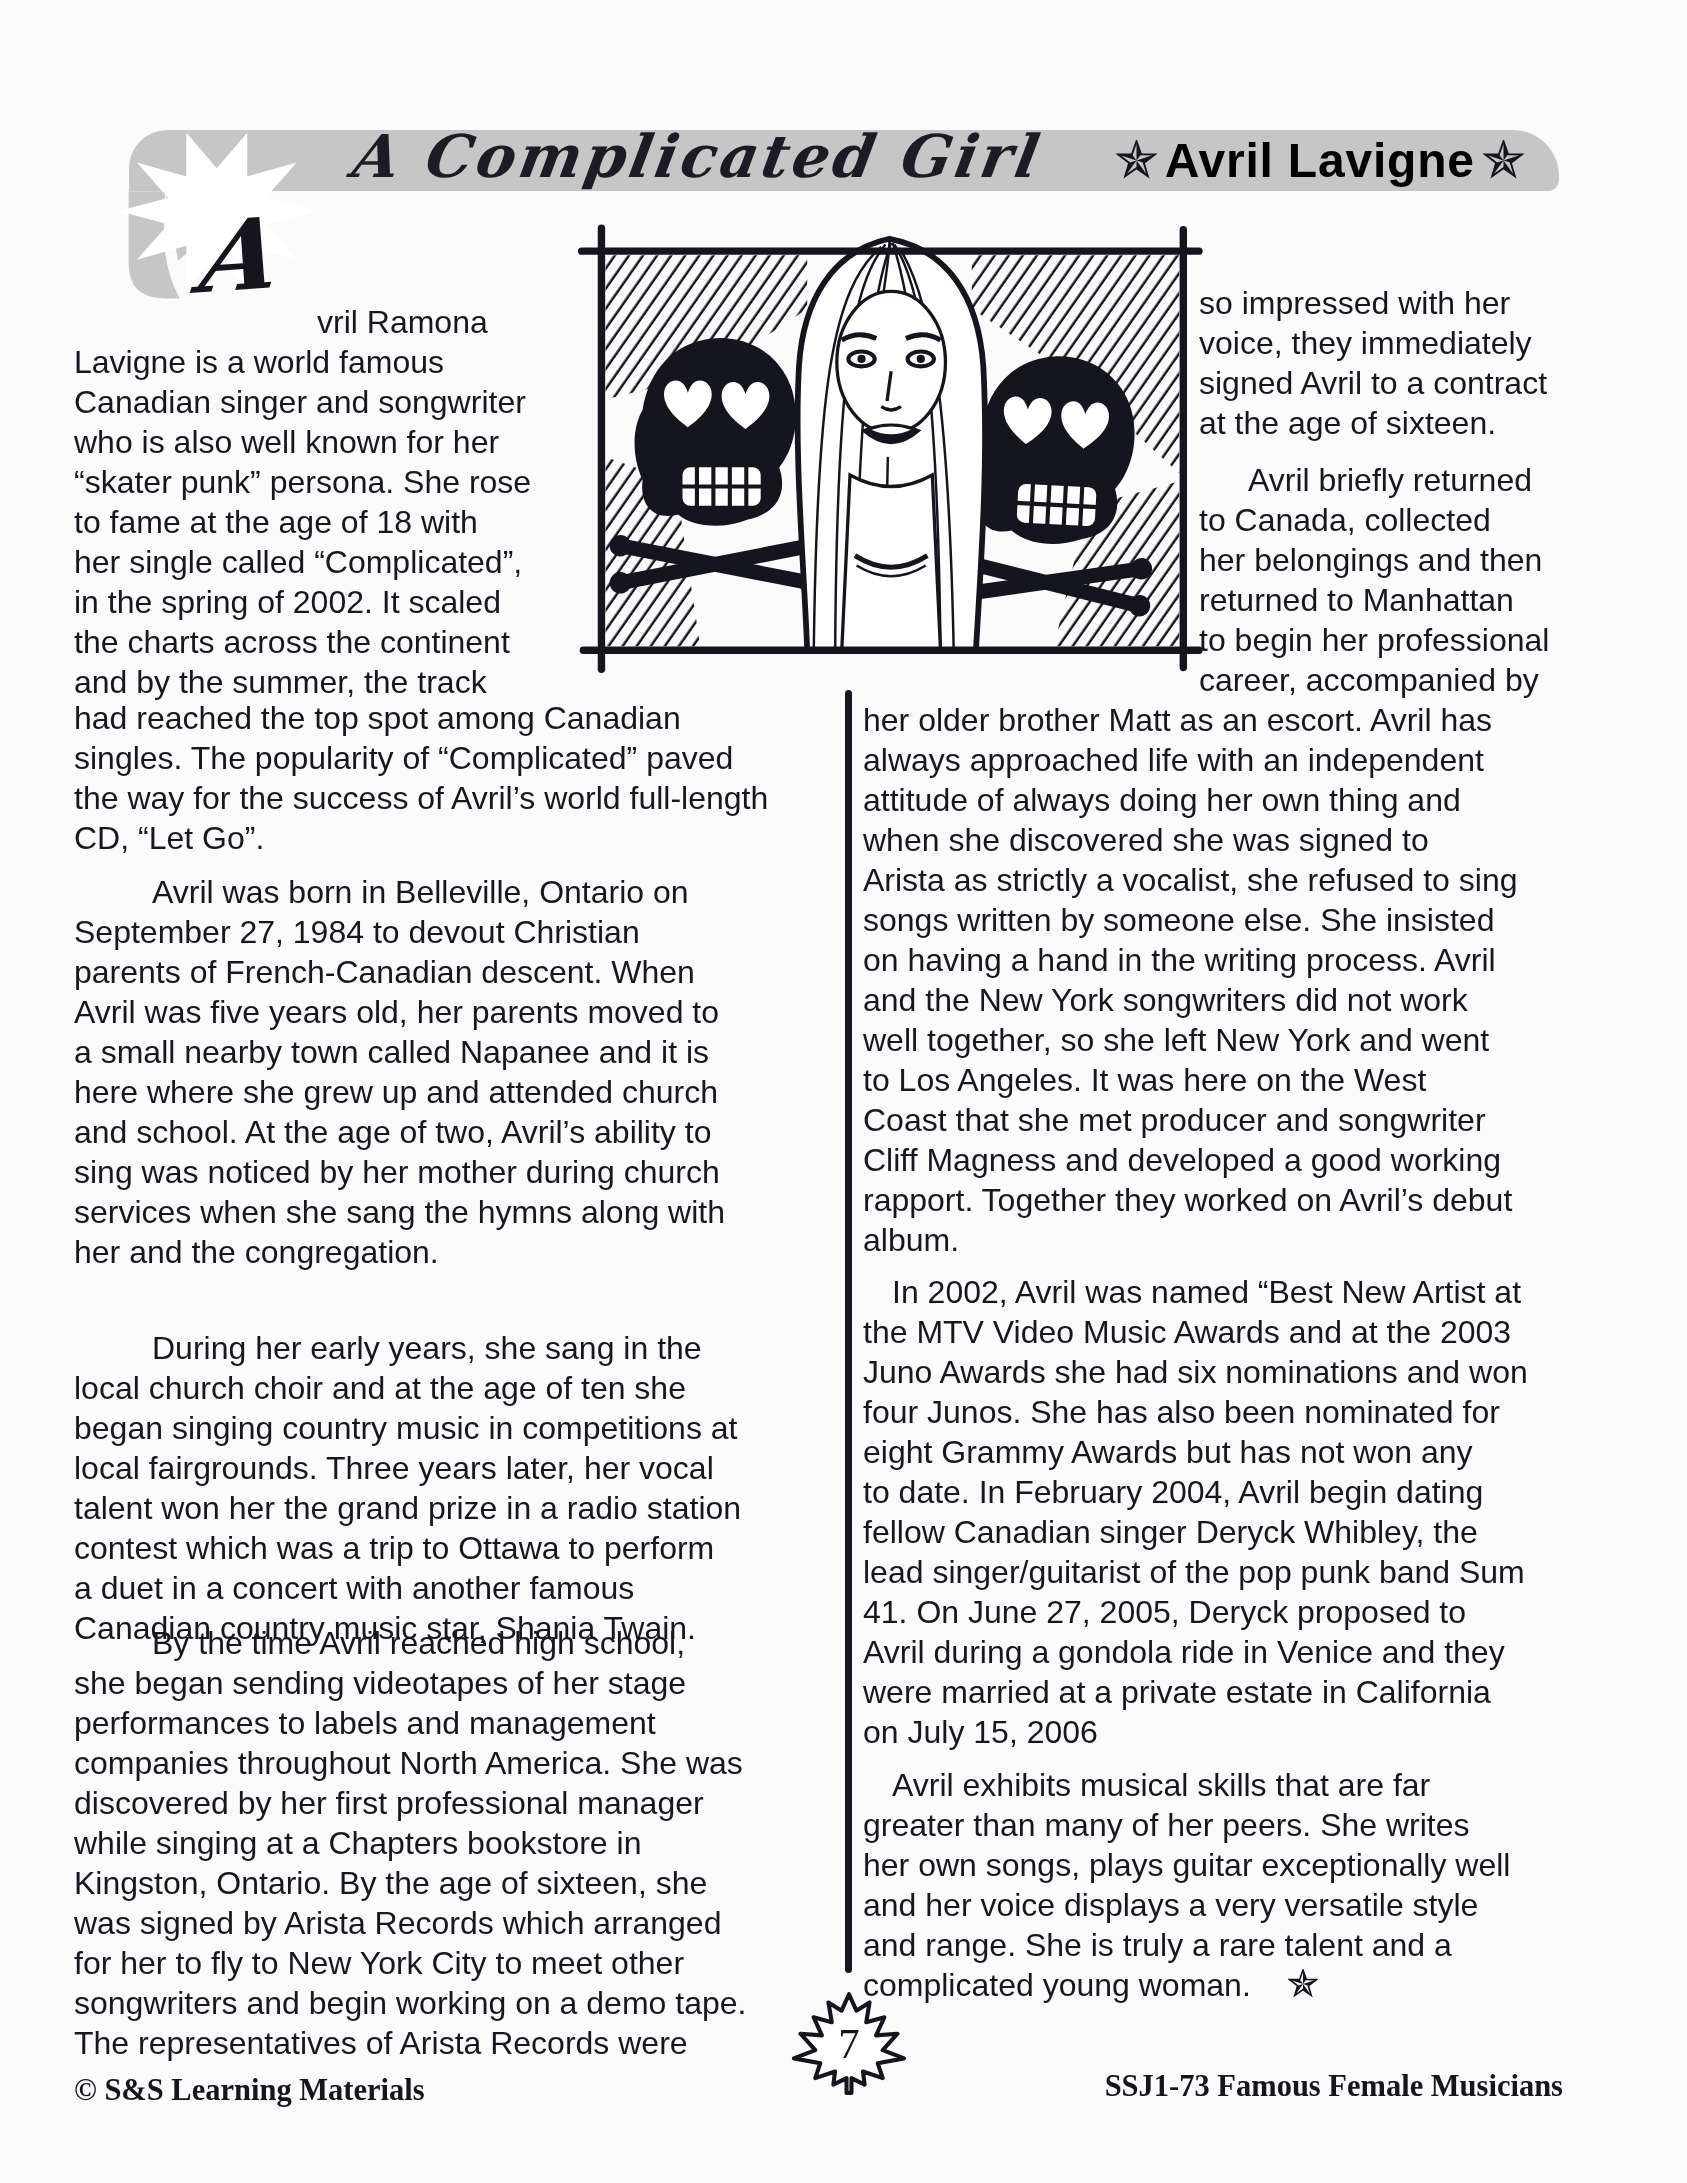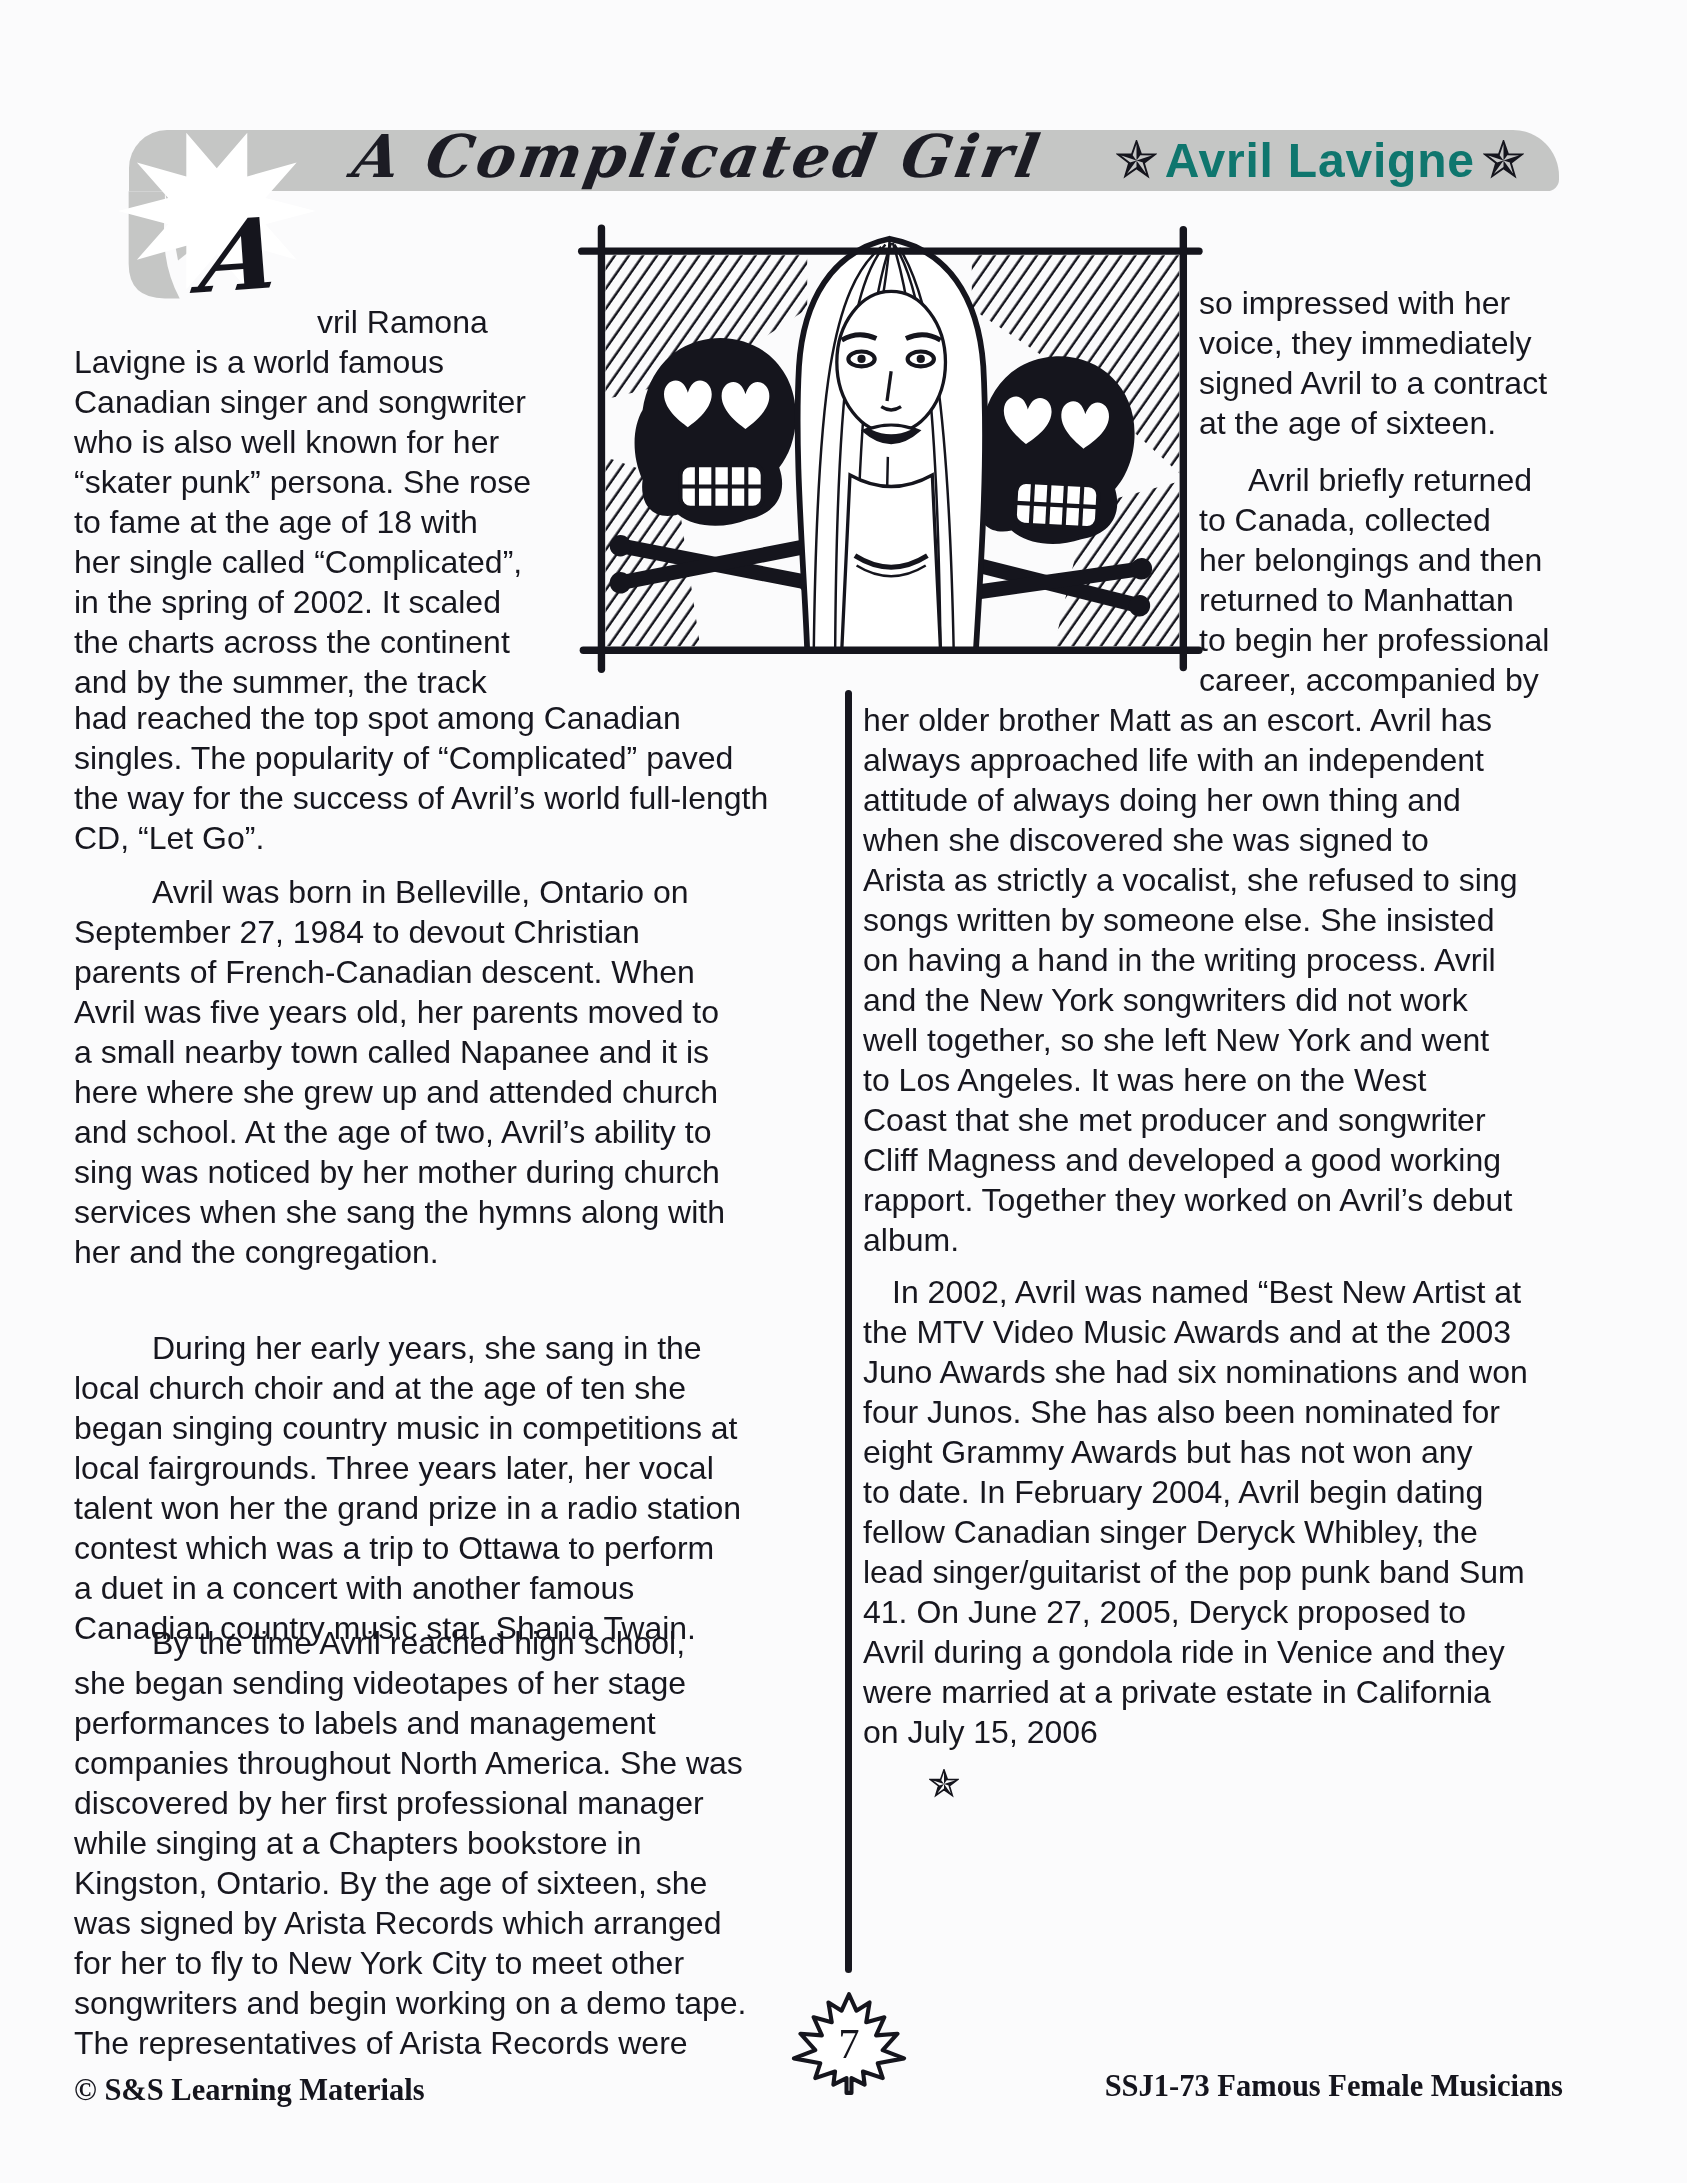--- a/index.html
+++ b/index.html
@@ -15,21 +15,21 @@
   }
   .corner-decor{position:absolute;left:99px;top:122px;width:313px;height:198px;}
   .banner-script{
     position:absolute;left:354px;top:122px;height:69px;display:flex;align-items:center;
     font-family:"DejaVu Serif",serif;font-style:italic;font-weight:700;
     font-size:59px;letter-spacing:3.3px;color:#1c1c24;transform:skewX(-10deg);
   }
   .artist-title{
     position:absolute;top:130px;left:1063px;width:461px;height:61px;
     display:flex;align-items:center;justify-content:flex-end;gap:8.2px;
-    color:#0f766e;
+    color:#000000;
   }
   .artist-title .name{font-weight:700;font-size:48px;letter-spacing:0.8px;}
   .star-icon svg{display:block;}
   
   .para{
     position:absolute;white-space:pre-line;
     font-size:32px;line-height:40px;color:#17171f;
   }
   .indent-l{text-indent:78px;}
   .indent-rn{text-indent:49px;}
@@ -248,21 +248,26 @@
 four Junos. She has also been nominated for
 eight Grammy Awards but has not won any
 to date. In February 2004, Avril begin dating
 fellow Canadian singer Deryck Whibley, the
 lead singer/guitarist of the pop punk band Sum
 41. On June 27, 2005, Deryck proposed to
 Avril during a gondola ride in Venice and they
 were married at a private estate in California
 on July 15, 2006</p>
 
-<p class="para indent-rw" style="left:863px;top:1733px;width:783px;"><span class="end-star"><svg width="30" height="30" viewBox="0 0 64 64">
+<p class="para indent-rw" style="left:863px;top:1733px;width:783px;"><span>Avril exhibits musical skills that are far
+greater than many of her peers. She writes
+her own songs, plays guitar exceptionally well
+and her voice displays a very versatile style
+and range. She is truly a rare talent and a
+complicated young woman.</span><span class="end-star"><svg width="30" height="30" viewBox="0 0 64 64">
         <polygon points="32,2 39.1,22.3 60.5,22.7 43.4,35.7 49.6,56.3 32,44 14.4,56.3 20.6,35.7 3.5,22.7 24.9,22.3" fill="none" stroke="#15151d" stroke-width="3.5"></polygon>
         <path fill="#15151d" d="M32,32 L32,2 L39.1,22.3 Z M32,32 L60.5,22.7 L43.4,35.7 Z M32,32 L49.6,56.3 L32,44 Z M32,32 L14.4,56.3 L20.6,35.7 Z M32,32 L3.5,22.7 L24.9,22.3 Z"></path>
       </svg></span></p>
 
 <div class="footer-left">© S&amp;S Learning Materials</div>
 
 <svg class="maple-leaf" viewBox="0 0 150 135">
   <path d="M75 10 L84 30 L100 20 L96 44 L118 38 L108 60 L134 58 L116 78 L142 88 L110 94 L116 112 L92 104 L94 120 L78 112 L78 130 L72 130 L72 112 L56 120 L58 104 L34 112 L40 94 L8 88 L34 78 L16 58 L42 60 L32 38 L54 44 L50 20 L66 30 Z" fill="#ffffff" stroke="#15151d" stroke-width="5" stroke-linejoin="round"></path>
   <text x="75" y="88" text-anchor="middle">7</text>
 </svg>

